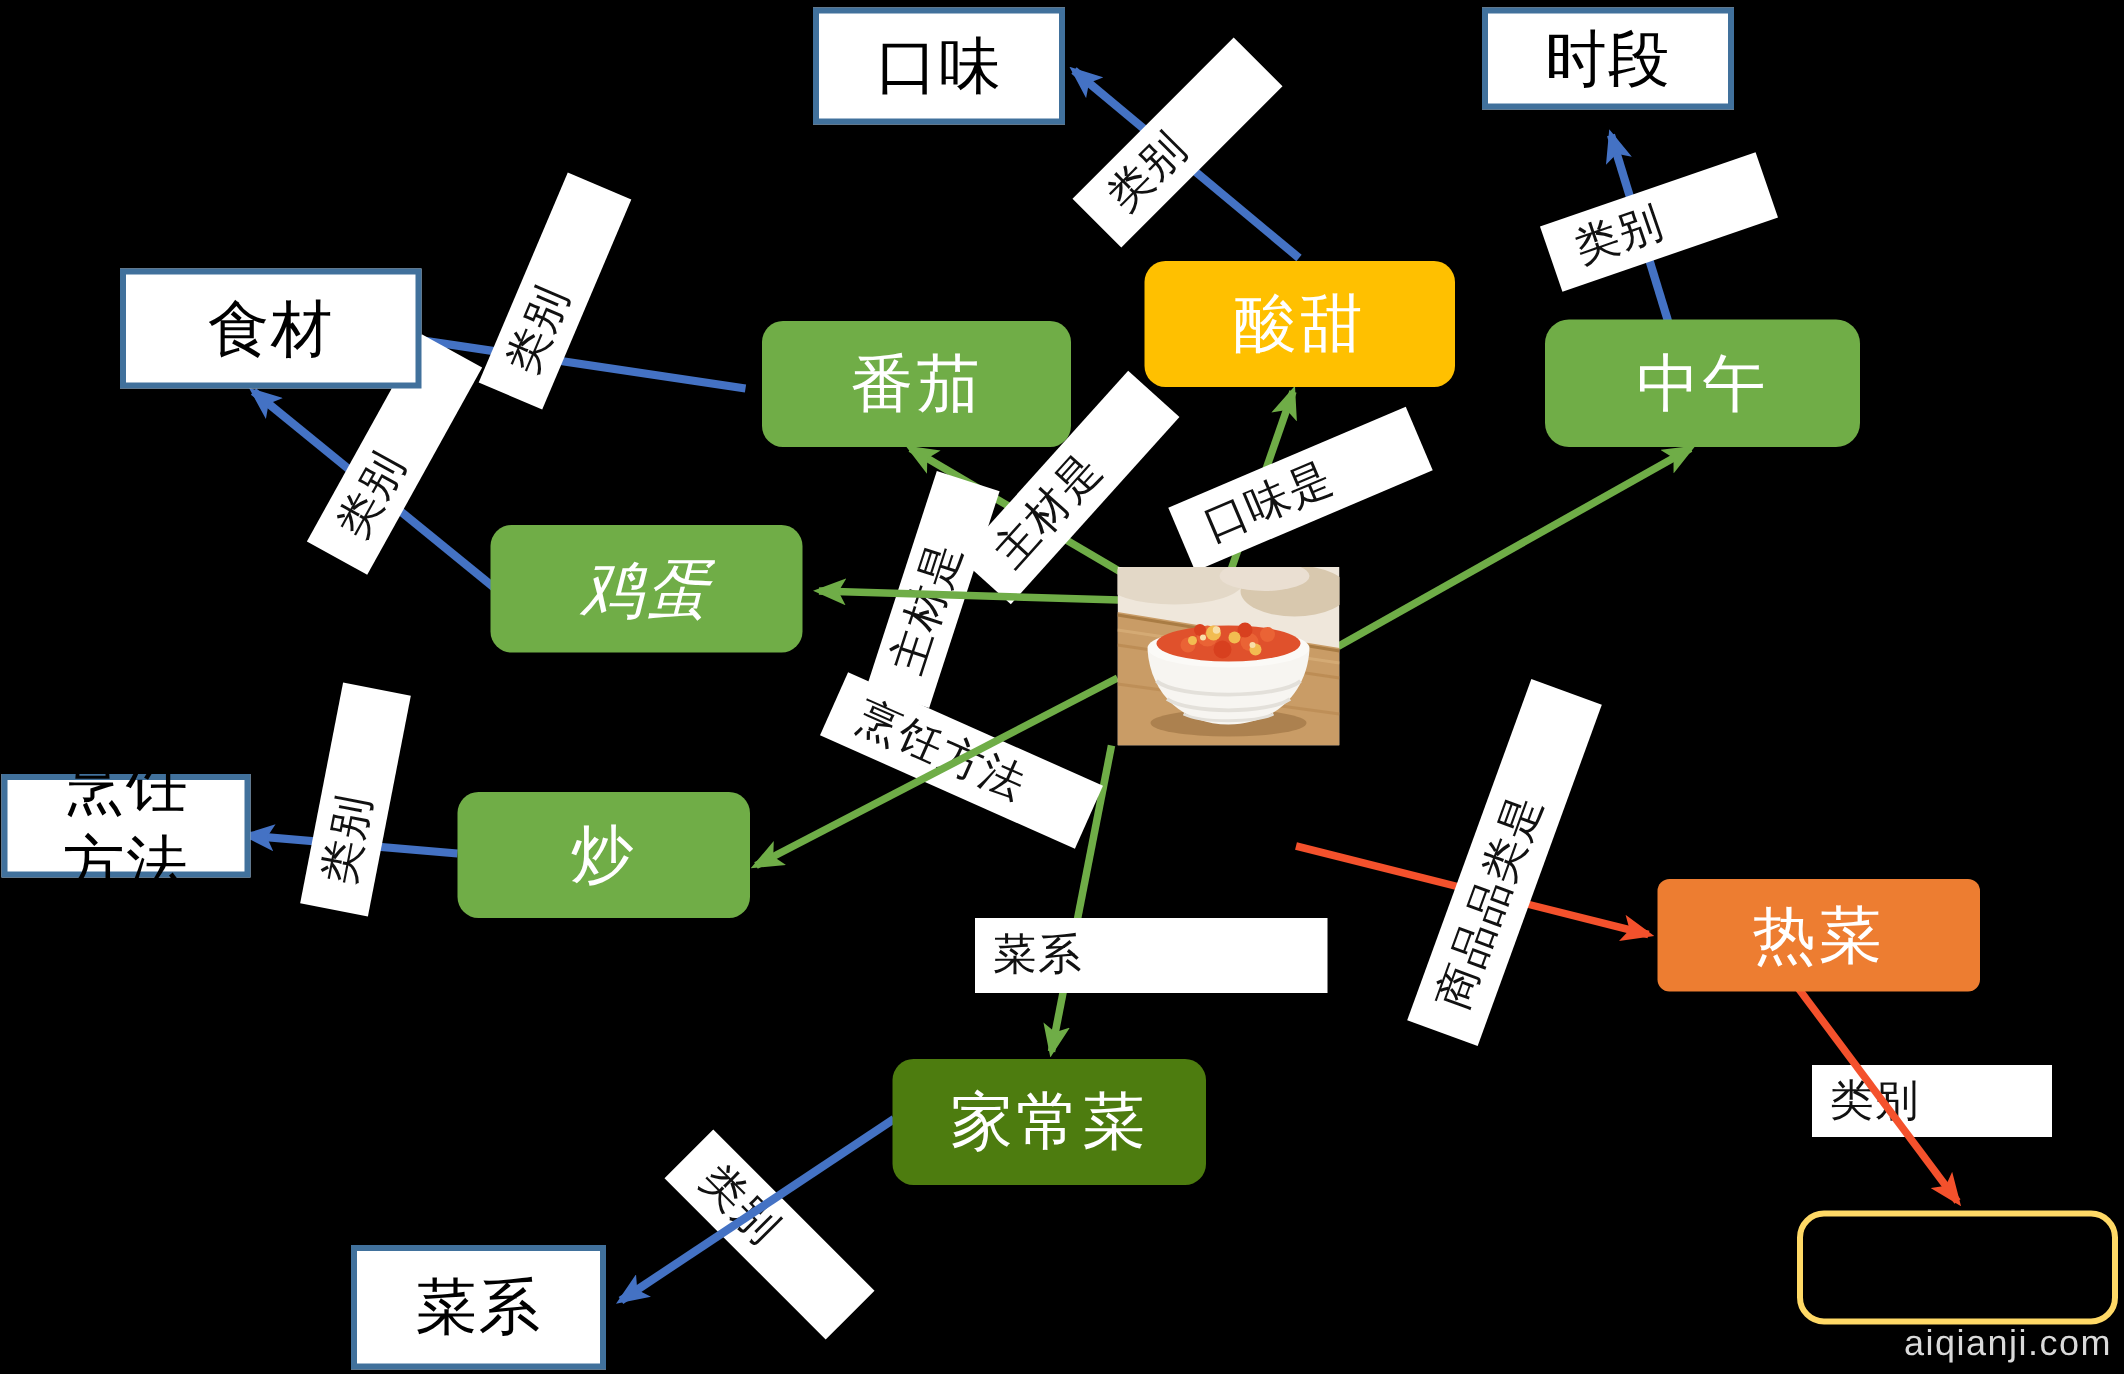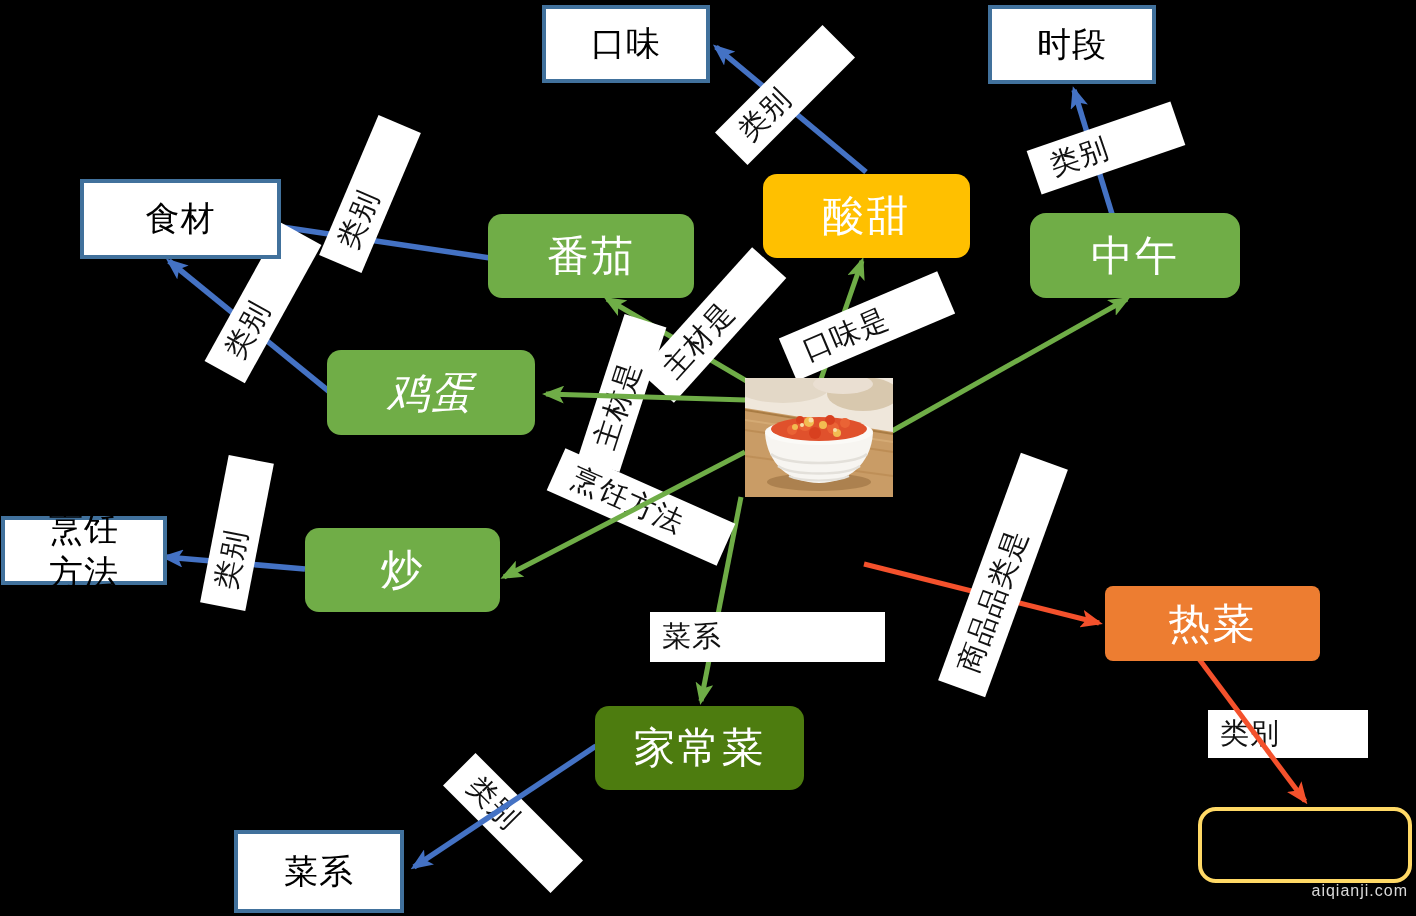--- a/index.html
+++ b/index.html
@@ -14,37 +14,37 @@
     position:absolute;display:flex;align-items:center;justify-content:center;
     color:#fff;font-size:42px;letter-spacing:2px;border-radius:14px;
     box-sizing:border-box;white-space:nowrap;
   }
   .node.green{background:#70AD47;}
   .node.yellow{background:#FFC000;}
   .node.blue{background:#4d7c0f;}
   .node.orange{background:#ED7D31;border-radius:8px;}
   .node.outlined{
     background:#fff;border:4px solid #41719C;color:#000;
-    font-size:34px;letter-spacing:1px;border-radius:0;
+    font-size:41px;letter-spacing:1px;border-radius:0;
   }
   .node.ghost{
     background:transparent;border:4px solid #FFD966;border-radius:18px;
   }
   .node .twoline{display:flex;flex-direction:column;align-items:center;line-height:1.25;}
   
   .elabel{
     position:absolute;display:flex;align-items:center;justify-content:flex-start;
     background:#fff;color:#111;font-size:29px;letter-spacing:1px;
     box-sizing:border-box;padding-left:18px;white-space:nowrap;
   }
   .elabel.flat{padding-left:12px;}
   
   .photo{position:absolute;left:745px;top:378px;width:148px;height:119px;}
   .watermark{
-    position:absolute;right:8px;top:882px;font-size:16px;color:#D9D9D9;
+    position:absolute;right:8px;top:882px;font-size:24px;color:#D9D9D9;
     letter-spacing:1px;
   }
 </style>
 </head>
 <body>
 
 <svg class="layer" viewBox="0 0 1416 916">
   <defs>
     <marker id="gaA" markerUnits="userSpaceOnUse" markerWidth="22" markerHeight="18" refX="18" refY="9" orient="auto">
       <path d="M0,0 L22,9 L0,18 L5,9 Z" fill="#6FAD47"></path>
@@ -125,36 +125,36 @@
   </defs>
   <line x1="746" y1="400" x2="546" y2="394" stroke="#6FAD47" stroke-width="5" marker-end="url(#gaB)"></line>
   <line x1="745" y1="452" x2="504" y2="577" stroke="#6FAD47" stroke-width="5" marker-end="url(#gaB)"></line>
   <line x1="596" y1="746" x2="414" y2="867" stroke="#4472C4" stroke-width="5.5" marker-end="url(#baB)"></line>
   <line x1="1199" y1="659" x2="1305" y2="801" stroke="#F4512C" stroke-width="5" marker-end="url(#oaB)"></line>
 </svg>
 
 <div class="node outlined" style="left:542px;top:5px;width:168px;height:78px;">
   <span>口味</span>
 </div>
-<div class="node outlined" style="left:988px;top:5px;width:168px;height:79px;">
+<div class="node outlined" style="left:988px;top:5px;width:168px;height:68px;">
   <span>时段</span>
 </div>
 <div class="node outlined" style="left:80px;top:179px;width:201px;height:80px;">
   <span>食材</span>
 </div>
 <div class="node outlined" style="left:1px;top:516px;width:166px;height:69px;">
   <span class="twoline">
     <span>烹饪</span>
     <span>方法</span>
   </span>
 </div>
 <div class="node outlined" style="left:234px;top:830px;width:170px;height:83px;">
   <span>菜系</span>
 </div>
-<div class="node green" style="left:488px;top:214px;width:206px;height:84px;">
+<div class="node green" style="left:508px;top:214px;width:206px;height:84px;">
   <span>番茄</span>
 </div>
 <div class="node yellow" style="left:763px;top:174px;width:207px;height:84px;">
   <span>酸甜</span>
 </div>
 <div class="node green" style="left:1030px;top:213px;width:210px;height:85px;border-radius:16px;">
   <span>中午</span>
 </div>
 <div class="node green" style="left:327px;top:350px;width:208px;height:85px;font-style:italic;">
   <span>鸡蛋</span>

